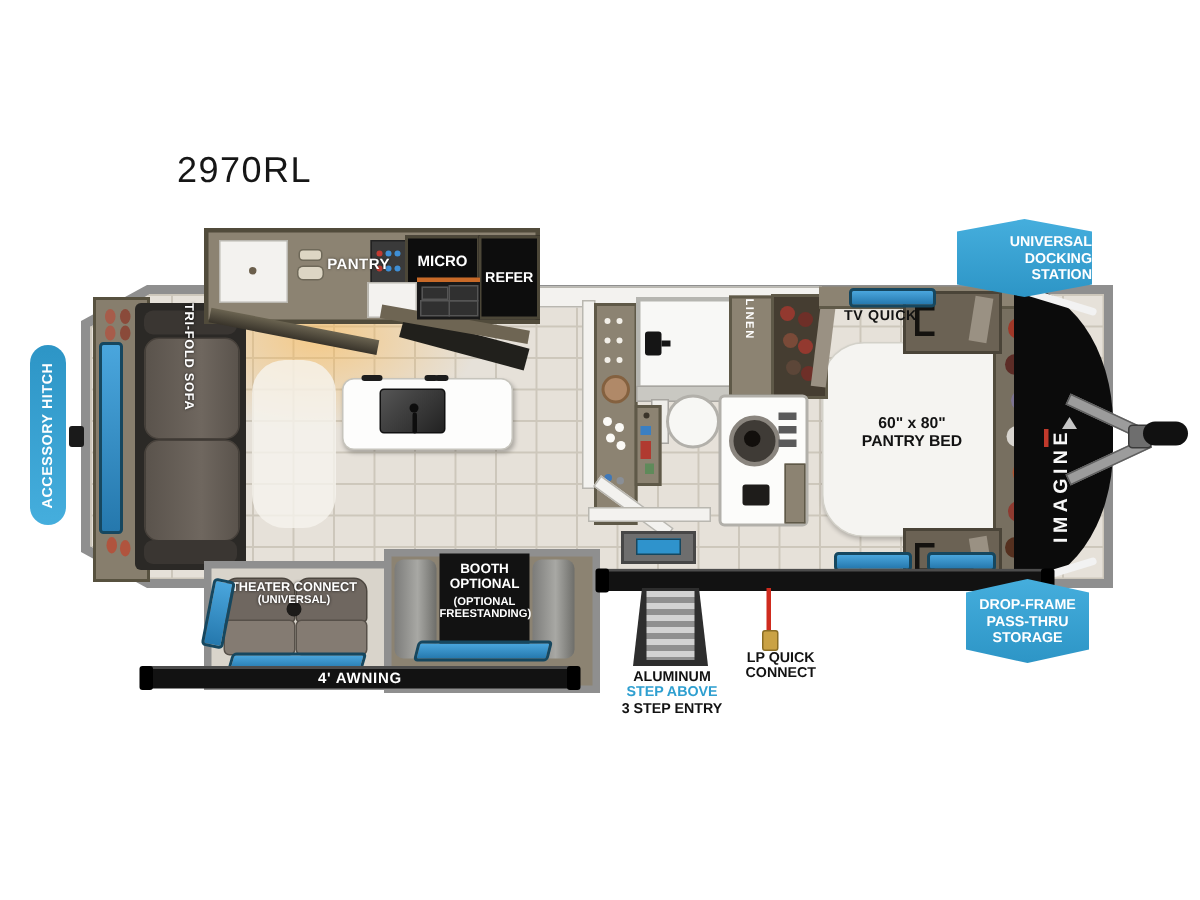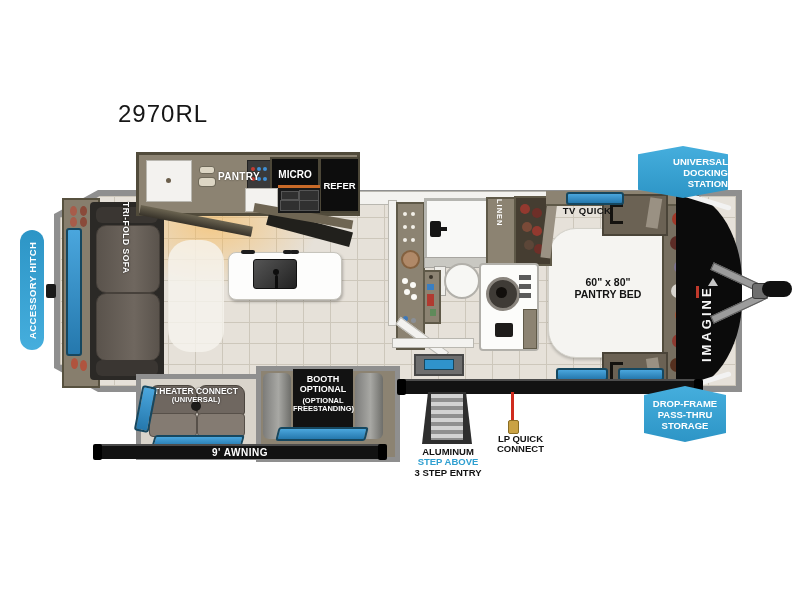--- a/index.html
+++ b/index.html
@@ -226,21 +226,21 @@
       <div>OPTIONAL</div>
       <div style="font-size:7.5px;margin-top:2px;">(OPTIONAL</div>
       <div style="font-size:7.5px;">FREESTANDING)</div>
     </div>
     <div class="abs window" style="left:16px;top:56px;width:86px;height:10px;transform:skewX(-14deg);"></div>
   </div>
 
   <div class="abs" style="left:98px;top:444px;width:284px;height:13px;background:#121212;border-top:2px solid #4c4c4c;border-radius:3px;z-index:6;">
     <div class="abs" style="left:-5px;top:-2px;width:9px;height:16px;background:#000;border-radius:2px;"></div>
     <div class="abs" style="right:-5px;top:-2px;width:9px;height:16px;background:#000;border-radius:2px;"></div>
-    <div class="abs lbl" style="left:0;top:1px;width:284px;text-align:center;font-size:10px;letter-spacing:.5px;">9' AWNING</div>
+    <div class="abs lbl" style="left:0;top:1px;width:284px;text-align:center;font-size:10px;letter-spacing:.5px;">4' AWNING</div>
   </div>
 
   <div class="abs" style="left:402px;top:379px;width:296px;height:13px;background:#121212;border-top:2px solid #4c4c4c;border-radius:3px;z-index:6;">
     <div class="abs" style="left:-5px;top:-2px;width:9px;height:16px;background:#000;border-radius:2px;"></div>
     <div class="abs" style="right:-5px;top:-2px;width:9px;height:16px;background:#000;border-radius:2px;"></div>
   </div>
 
   <div class="abs" style="left:422px;top:392px;width:50px;height:52px;background:#2e2e2e;
               clip-path:polygon(6px 0,44px 0,50px 52px,0 52px);z-index:6;">
     <div class="abs" style="left:9px;top:2px;width:32px;height:46px;

